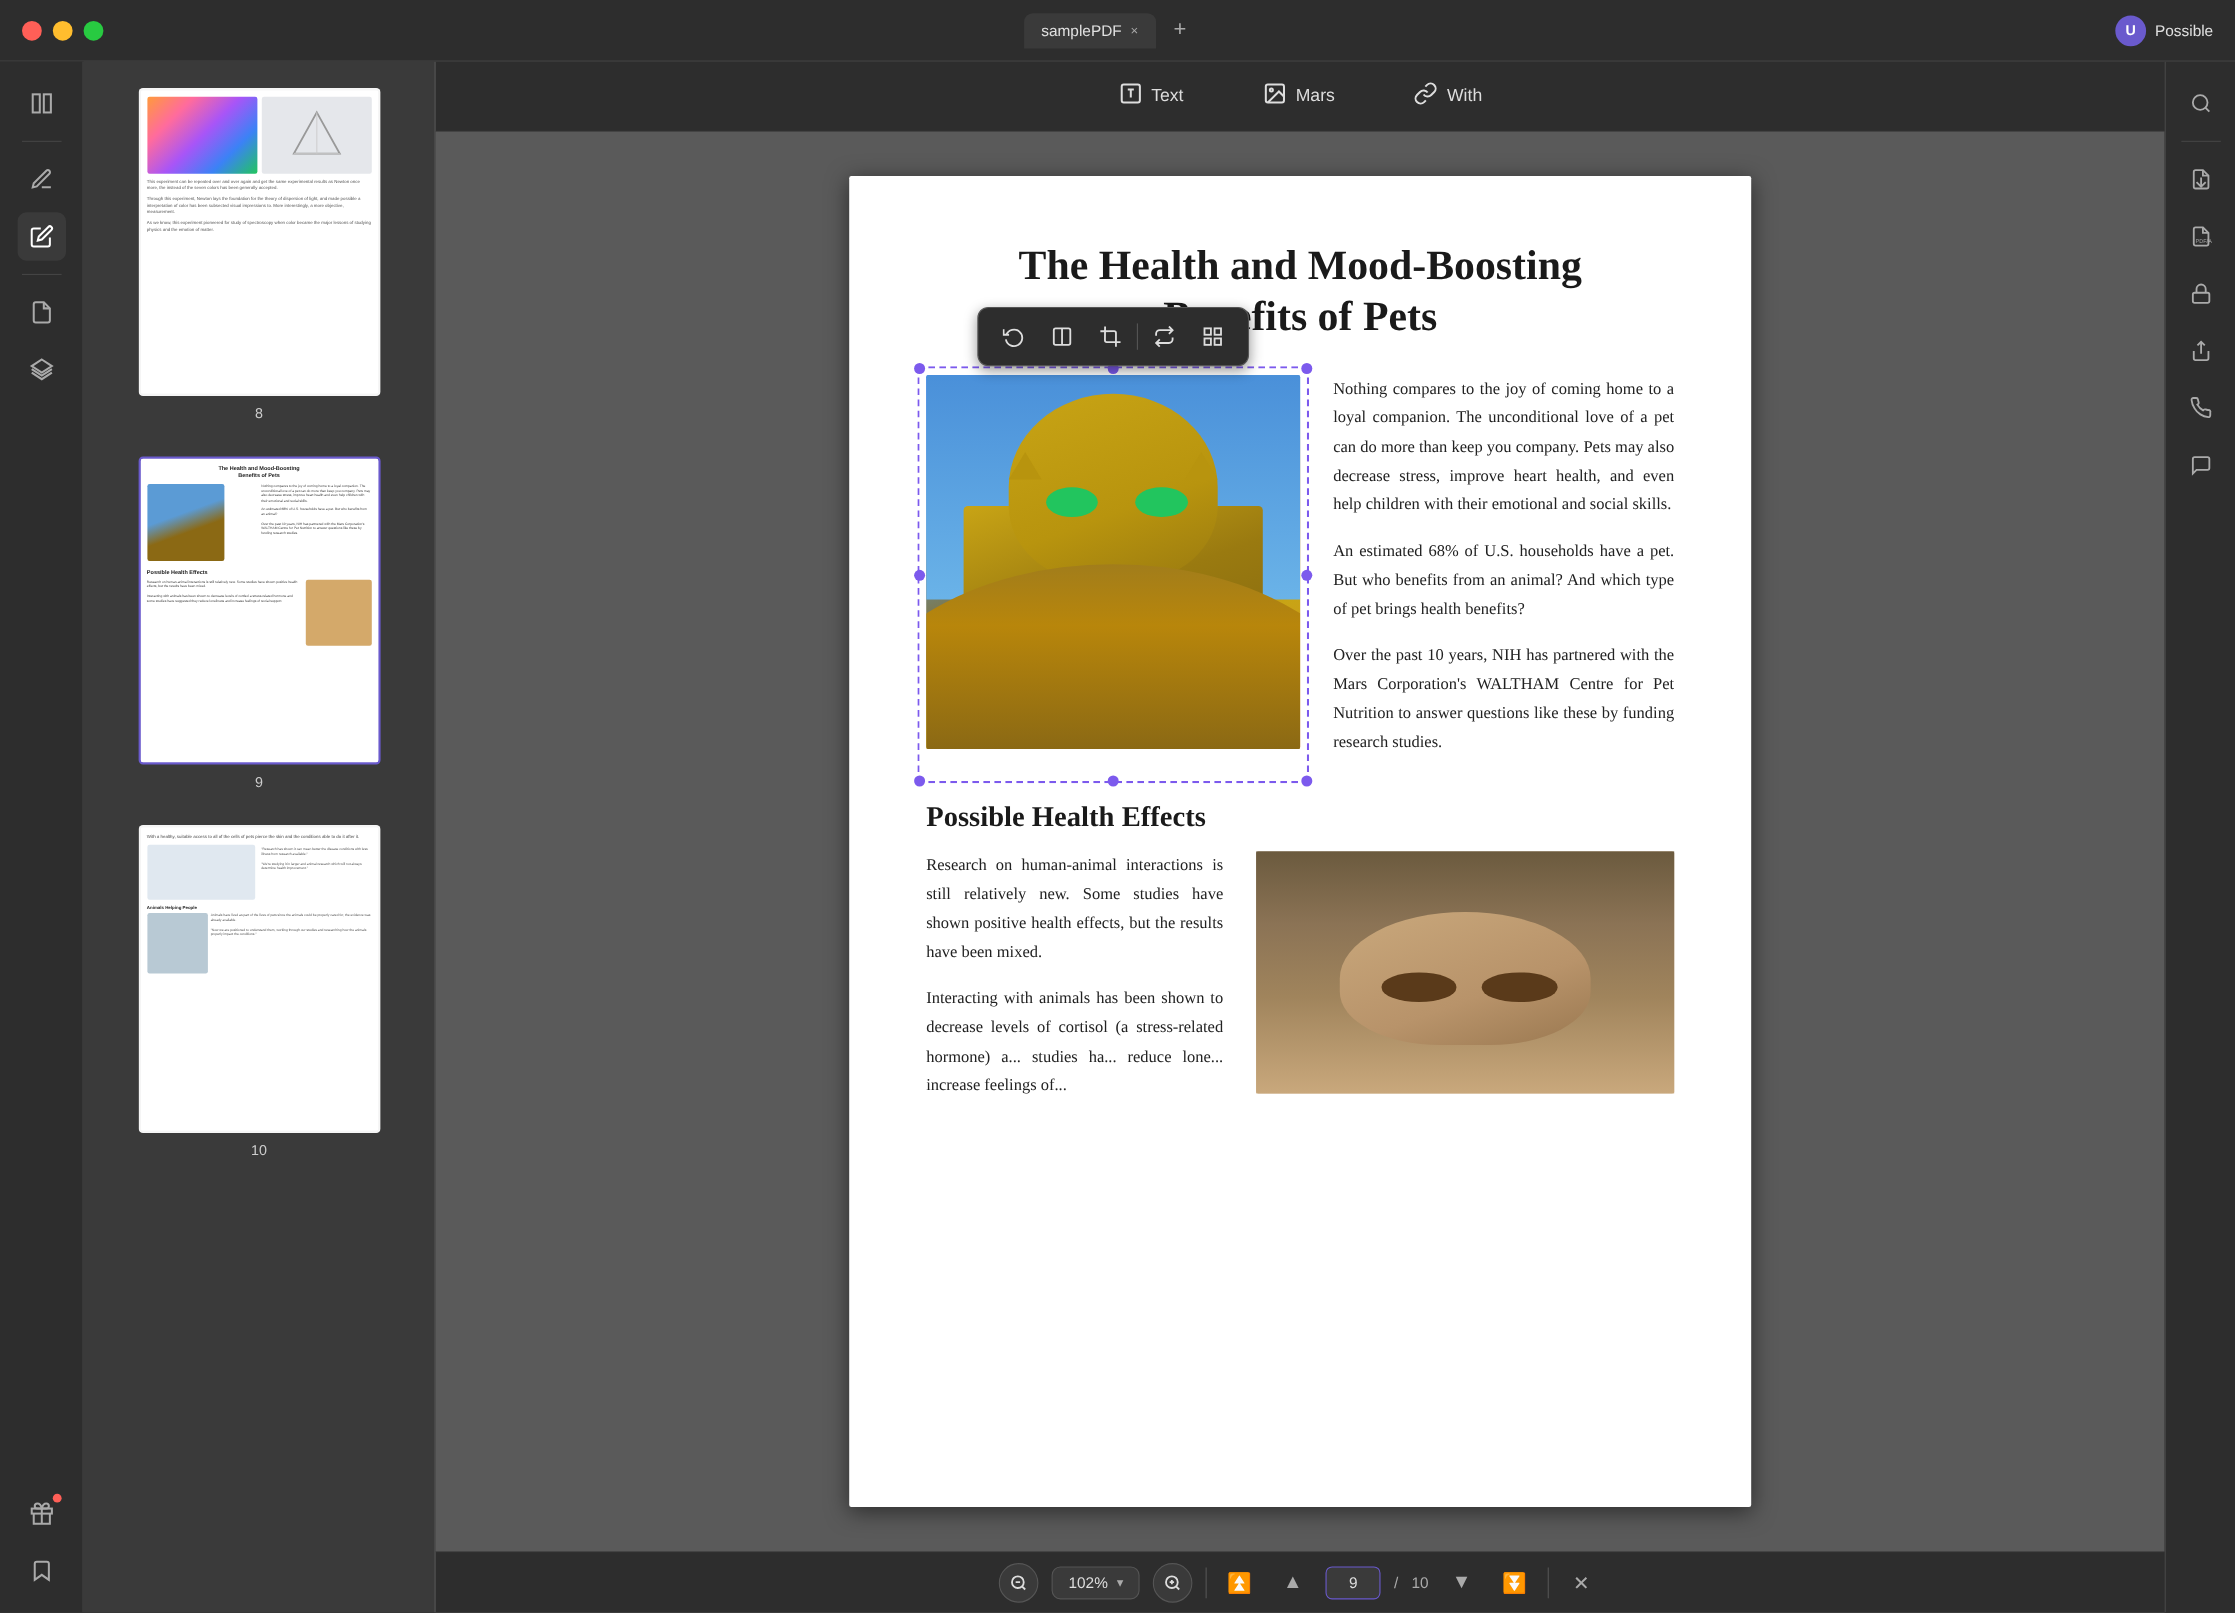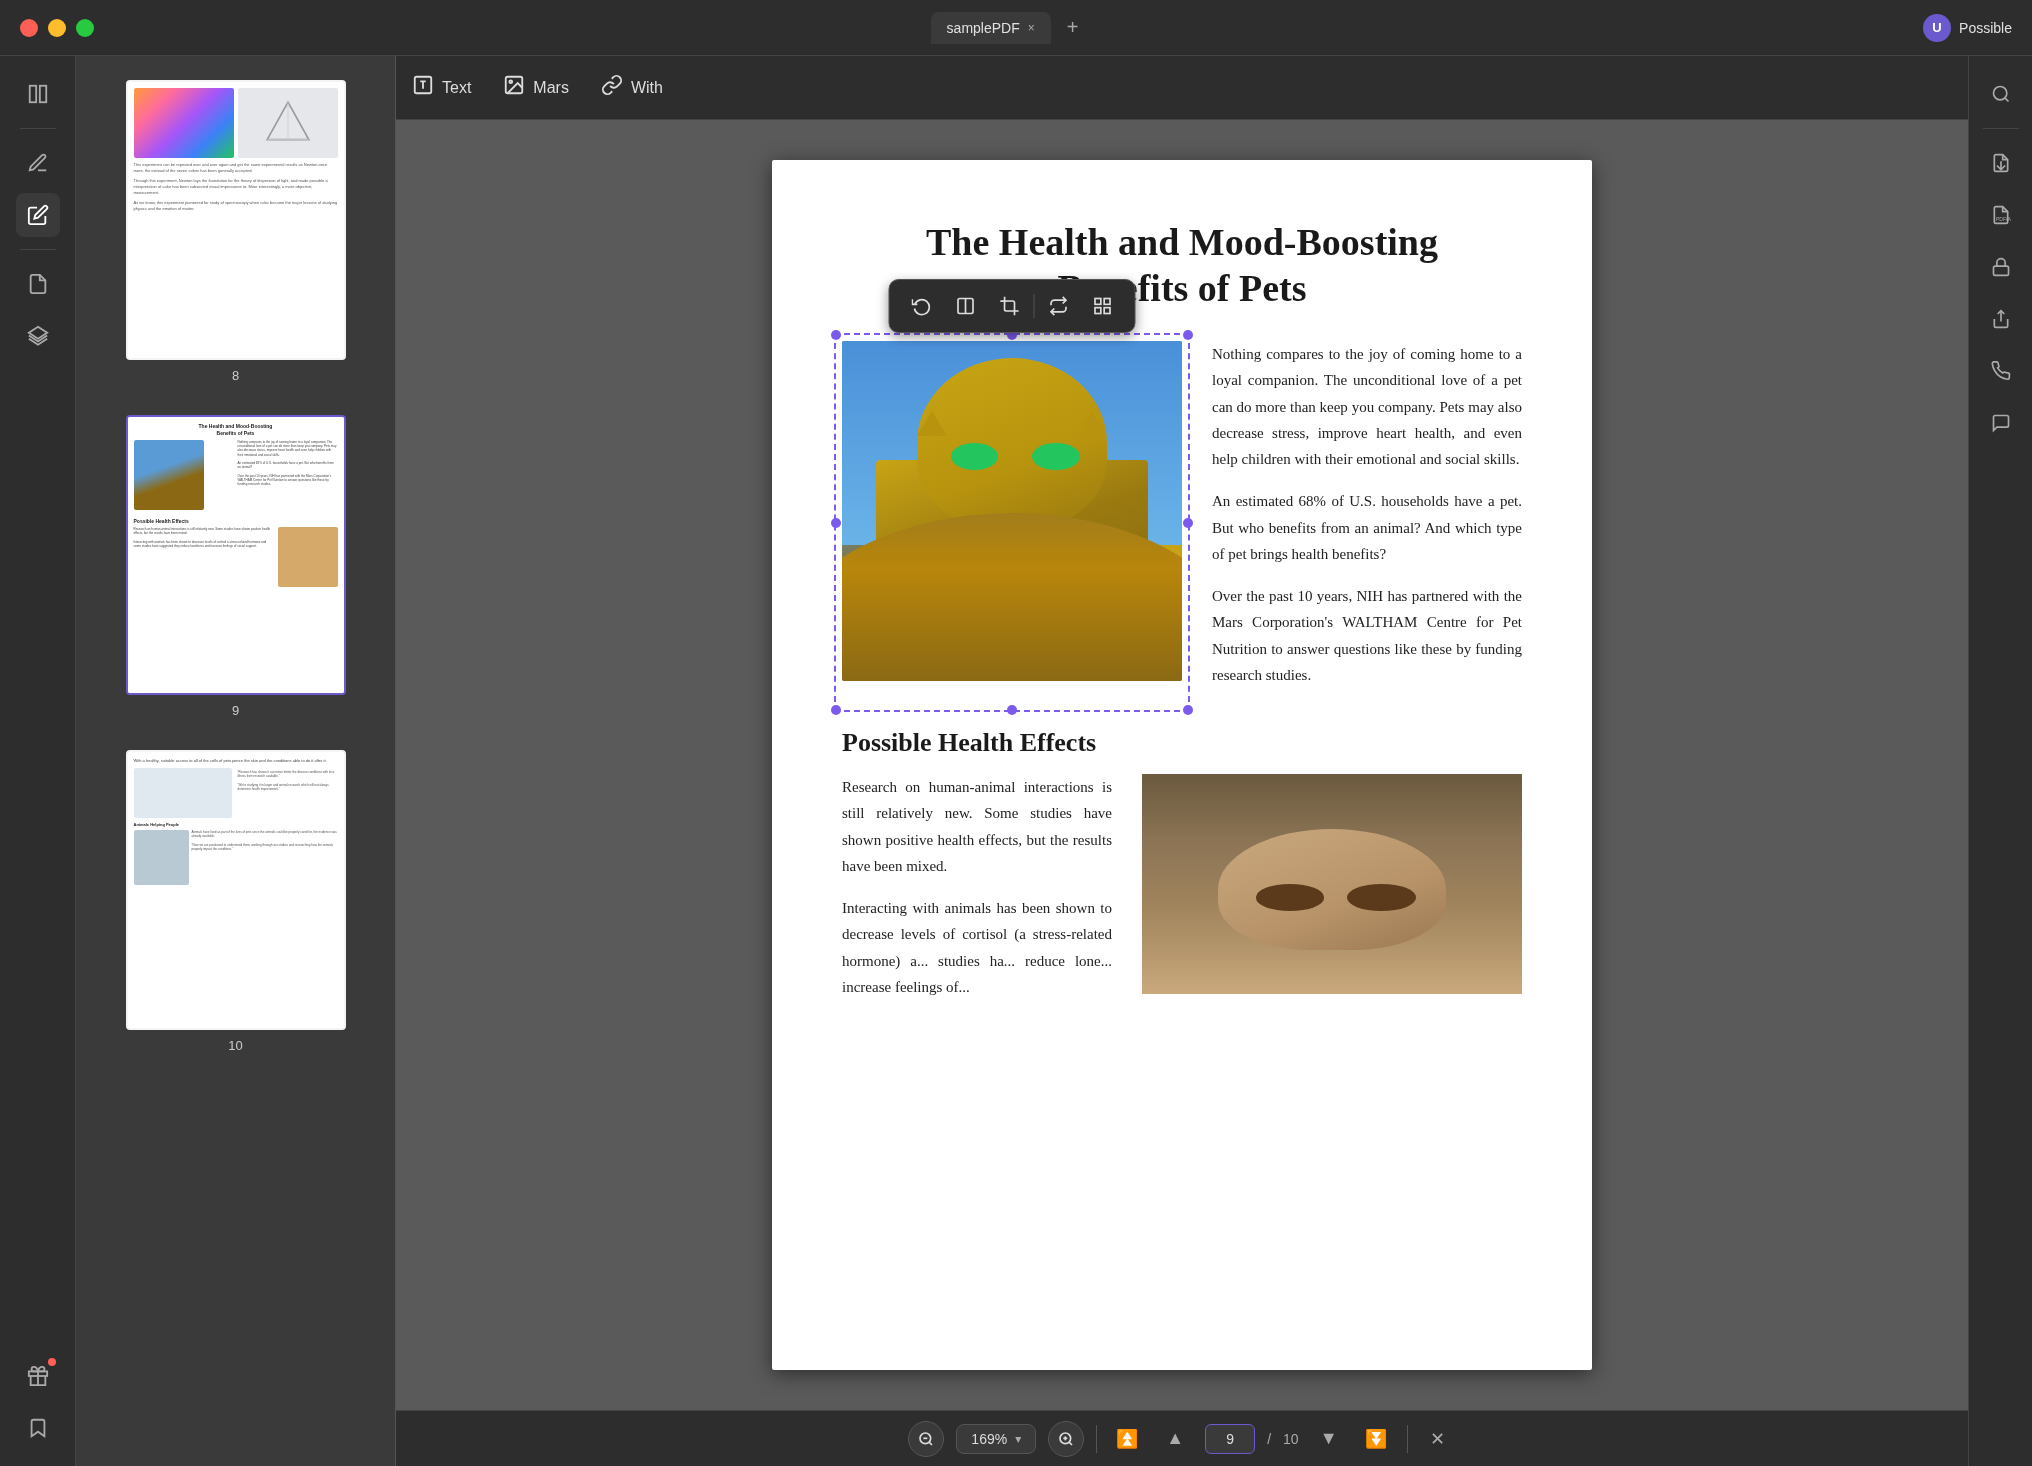--- a/index.html
+++ b/index.html
@@ -169,20 +169,22 @@
       overflow: hidden;
     }
 
     
     .top-toolbar {
       height: 64px;
       background: #2d2d2d;
       border-bottom: 1px solid #444;
       display: flex;
       align-items: center;
+      justify-content: center;
+      gap: 40px;
       position: relative;
     }
     .toolbar-btn {
       display: flex;
       align-items: center;
       gap: 8px;
       color: #ddd;
       font-size: 16px;
       cursor: pointer;
       padding: 8px 16px;
@@ -688,21 +690,21 @@
 
     <div class="bottom-bar">
       <div class="zoom-btn">
         <svg width="16" height="16" viewBox="0 0 24 24" fill="none" stroke="#ddd" stroke-width="2.5">
           <circle cx="11" cy="11" r="8"></circle>
             <line x1="21" y1="21" x2="16.65" y2="16.65"></line>
           <line x1="8" y1="11" x2="14" y2="11"></line>
         </svg>
       </div>
       <div class="zoom-display">
-        <span>169%</span>
+        <span>102%</span>
         <span class="zoom-chevron">▾</span>
       </div>
       <div class="zoom-btn">
         <svg width="16" height="16" viewBox="0 0 24 24" fill="none" stroke="#ddd" stroke-width="2.5">
           <circle cx="11" cy="11" r="8"></circle>
             <line x1="21" y1="21" x2="16.65" y2="16.65"></line>
           <line x1="11" y1="8" x2="11" y2="14"></line>
             <line x1="8" y1="11" x2="14" y2="11"></line>
         </svg>
       </div>

